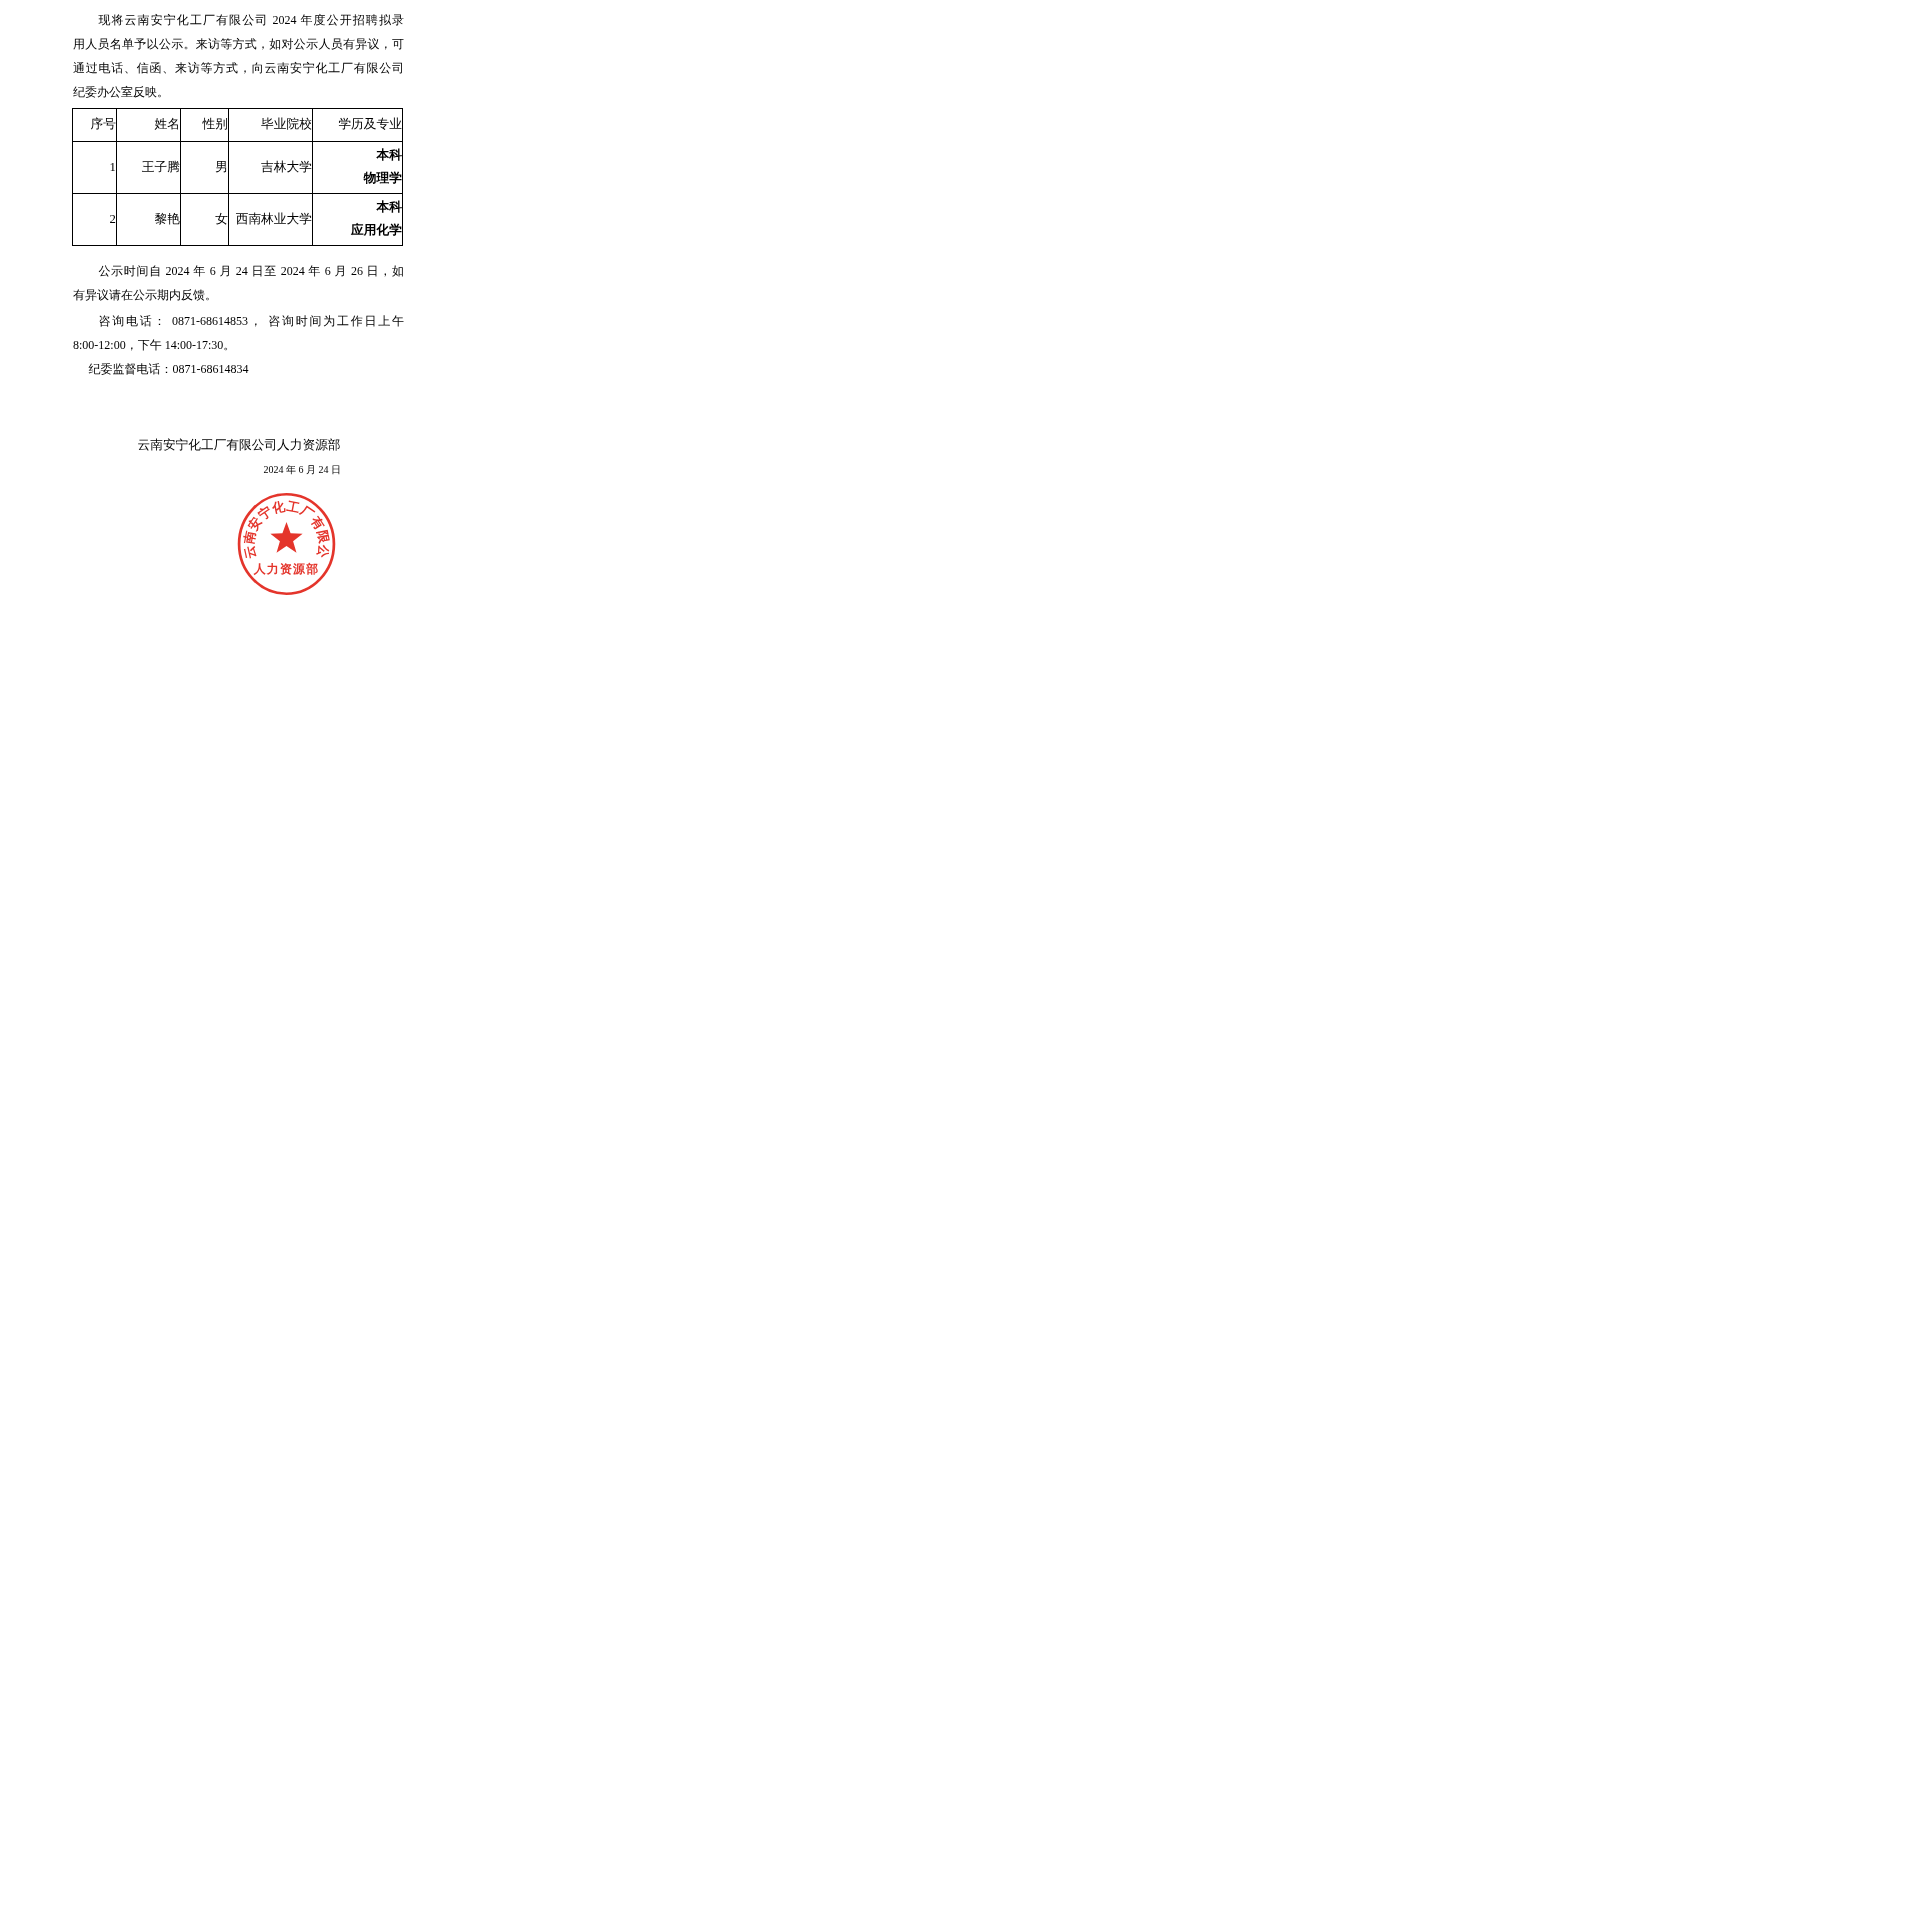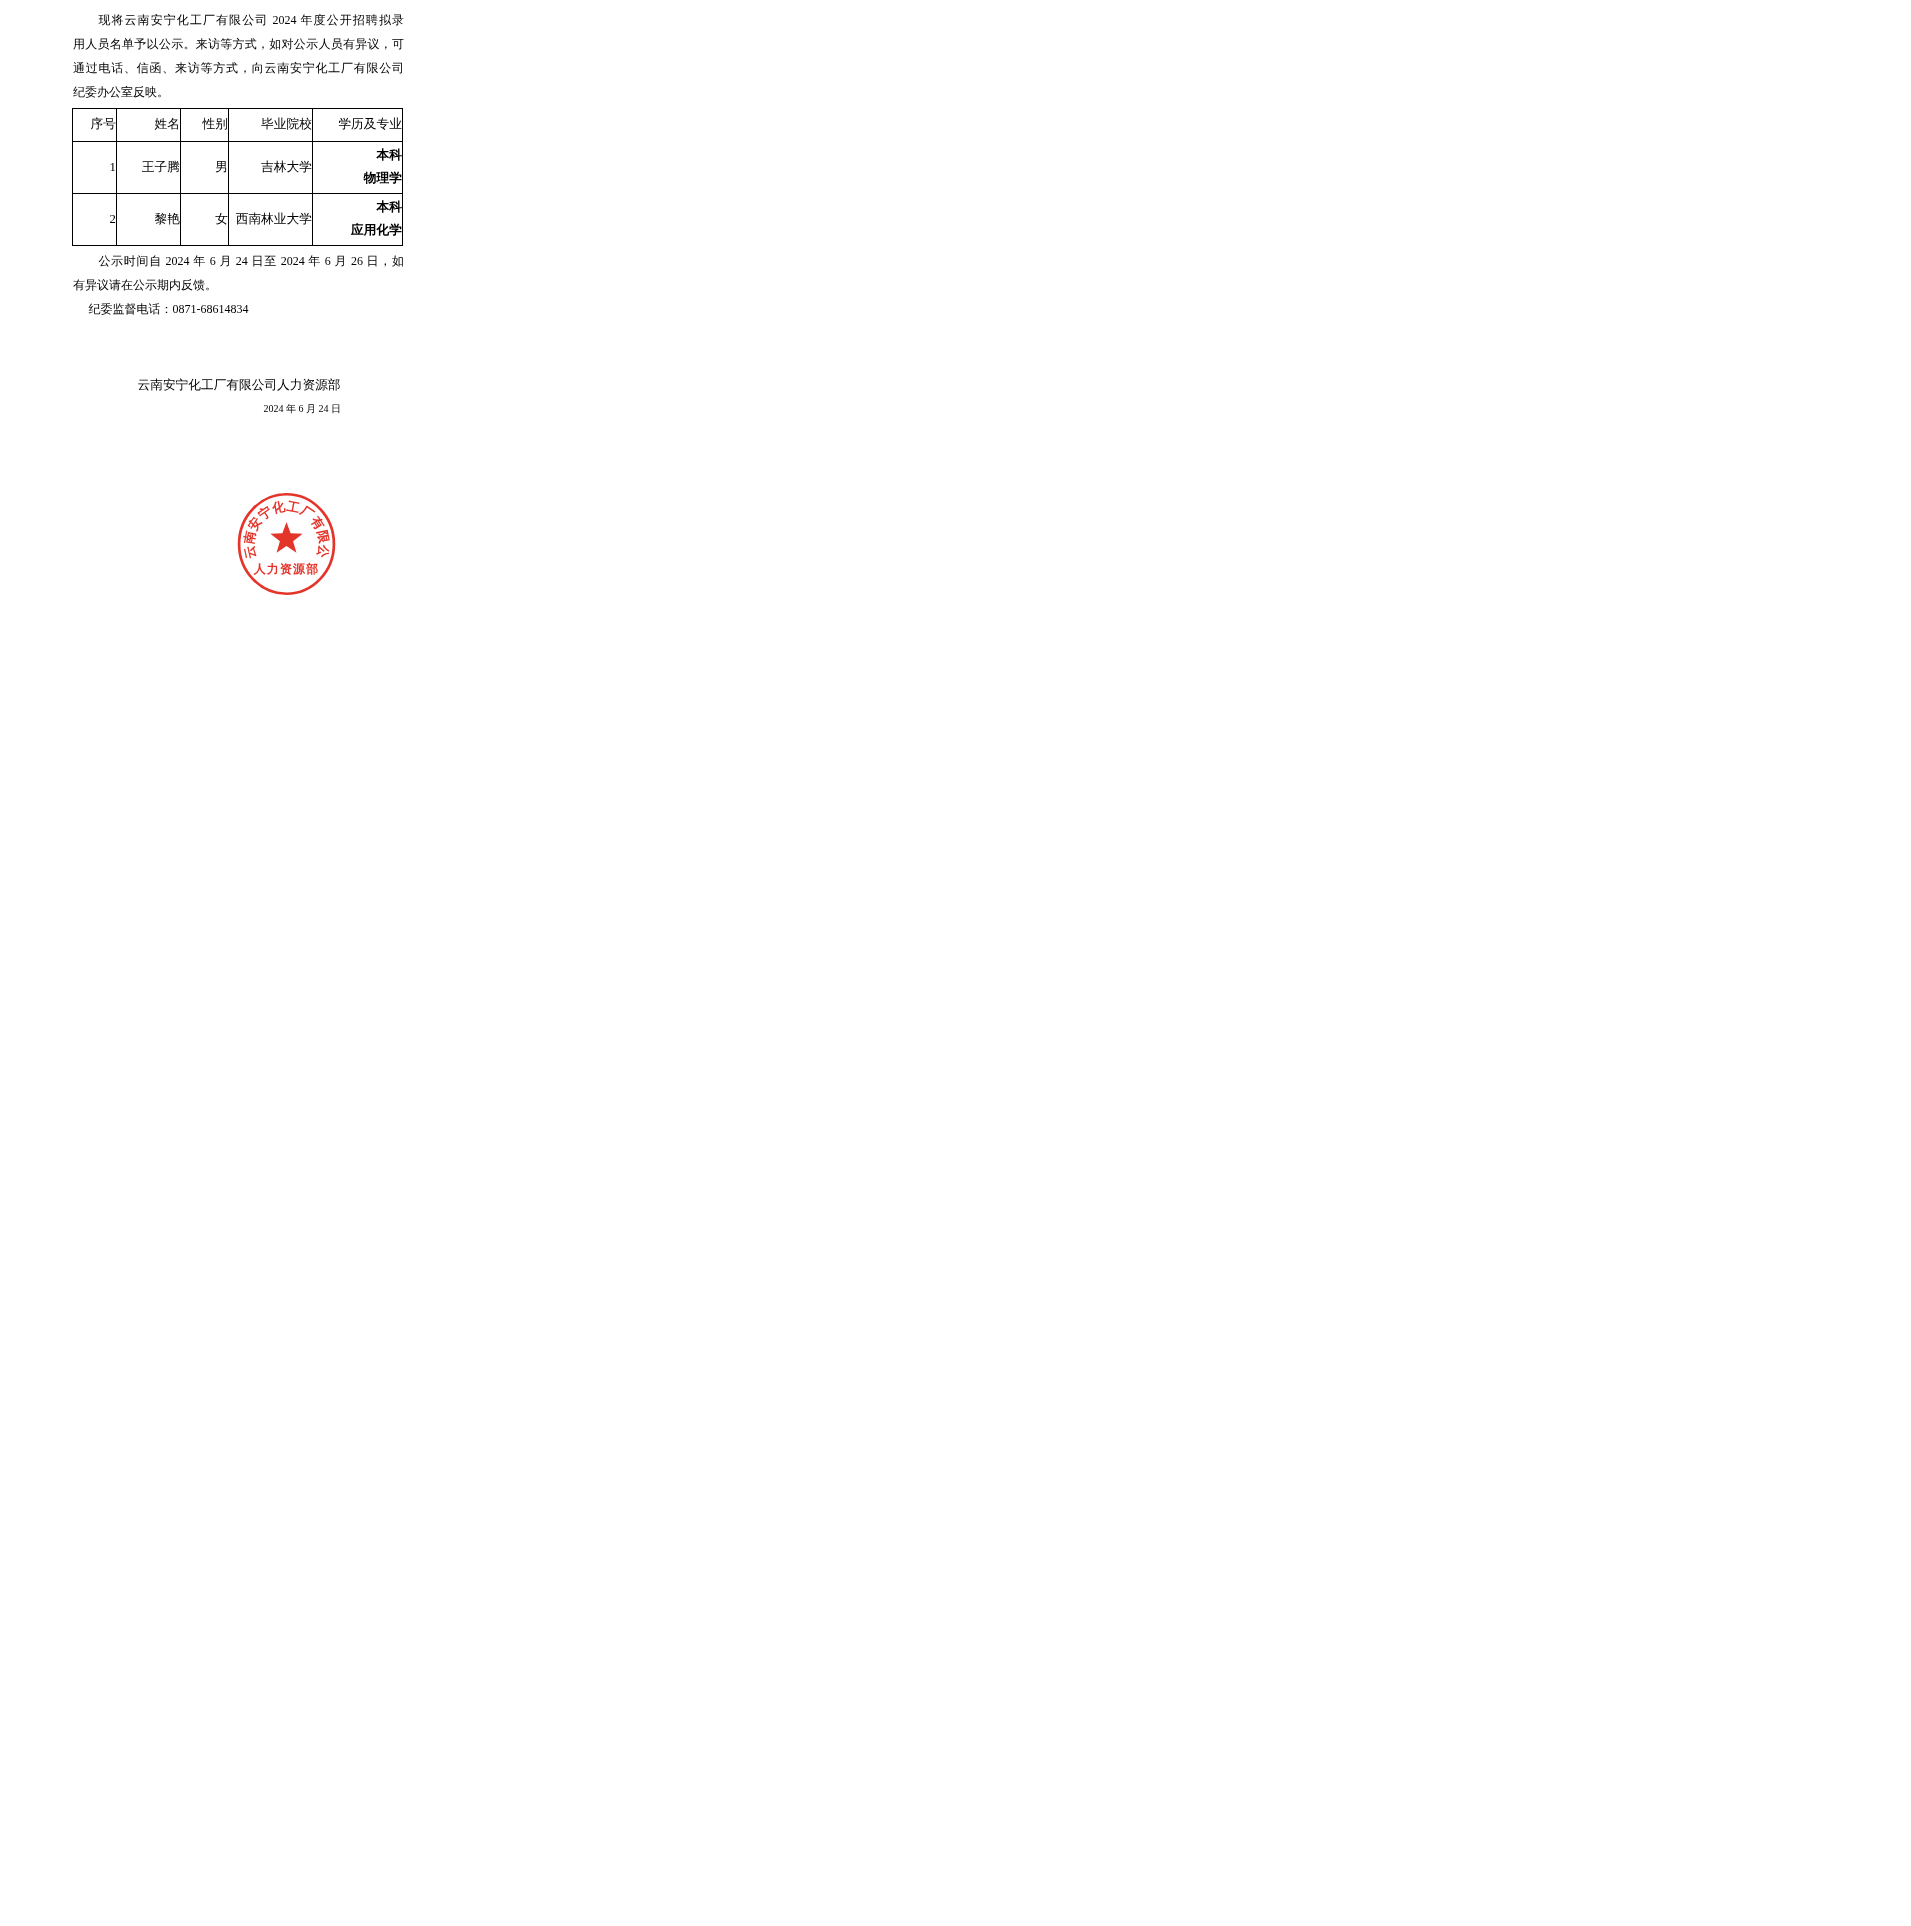--- a/index.html
+++ b/index.html
@@ -47,21 +47,21 @@
     border-top-width: 1.2px;
     border-bottom-width: 1.2px;
     text-align: right;
     vertical-align: middle;
     font-size: 12.7px;
     padding: 0;
   }
   tr.hdr td { height: 32px; }
   tr.datarow td { height: 51px; }
   .cell-line { line-height: 23px; font-weight: bold; }
-  .p-notice { margin-top: 3px; }
+  .p-notice { margin-top: 13px; }
   .p-consult { margin-top: 2.3px; }
   .p-supervise { margin-top: 0; }
   .signature {
     margin-top: 56px;
     margin-left: 64px;
     width: 204px;
   }
   .sig-org {
     font-size: 12.7px;
     line-height: 17.7px;
@@ -141,20 +141,24 @@
         </td>
       </tr>
     </tbody>
       </table>
 
     <div class="p-notice">
       <div class="bline j ind2">公示时间自 2024 年 6 月 24 日至 2024 年 6 月 26 日，如</div>
       <div class="bline">有异议请在公示期内反馈。</div>
     </div>
 
+    <div class="p-consult">
+      <div class="bline j ind2">咨询电话： 0871-68614853， 咨询时间为工作日上午</div>
+      <div class="bline">8:00-12:00，下午 14:00-17:30。</div>
+    </div>
 
     <div class="p-supervise">
       <div class="bline ind1">纪委监督电话：0871-68614834</div>
     </div>
 
     <div class="signature">
       <div class="sig-org">云南安宁化工厂有限公司人力资源部</div>
       <div class="sig-date">2024 年 6 月 24 日</div>
     </div>
 

